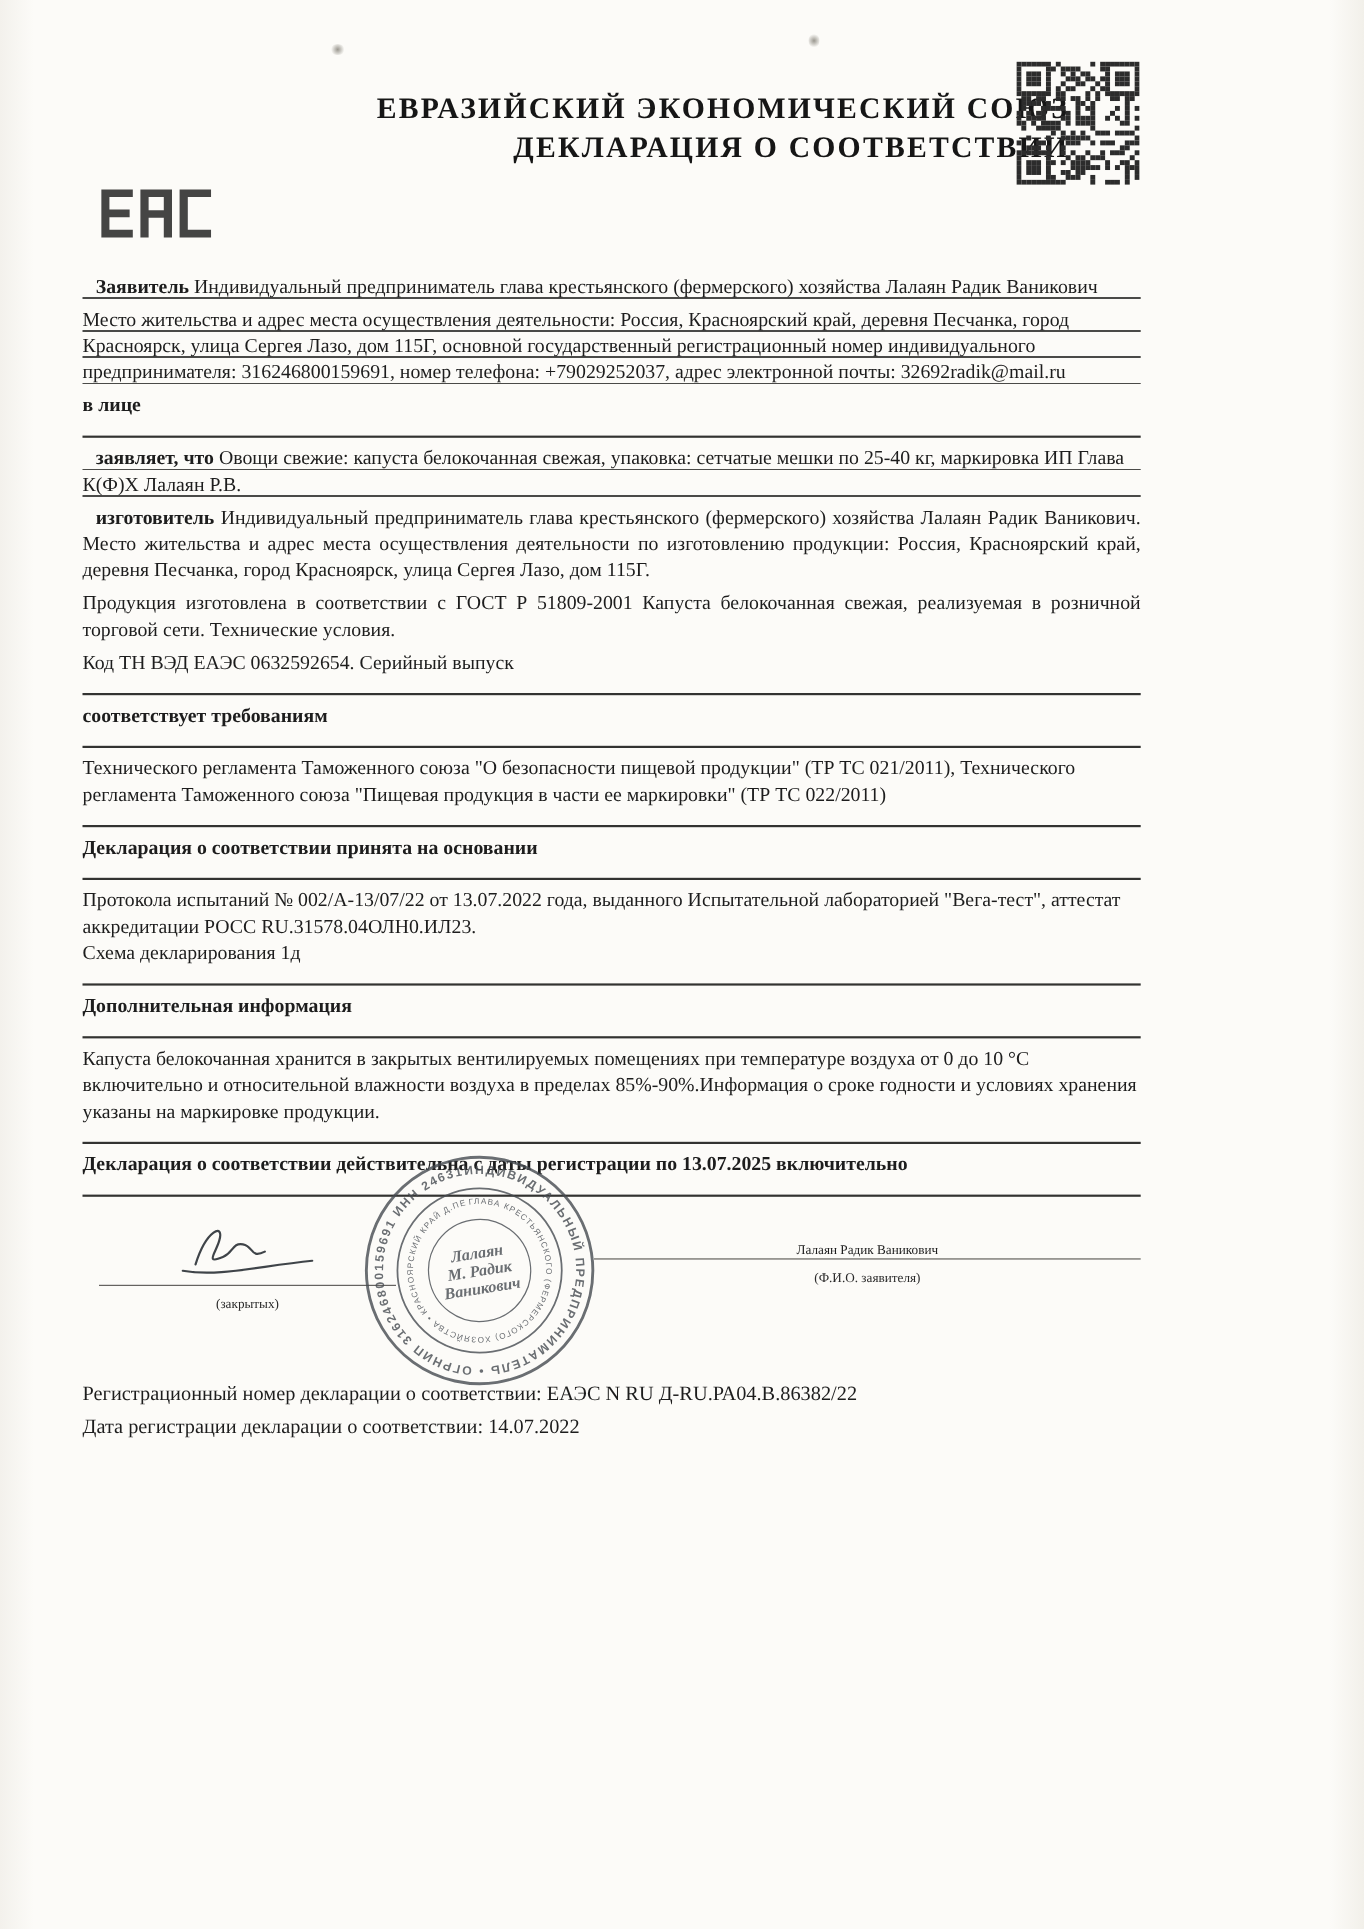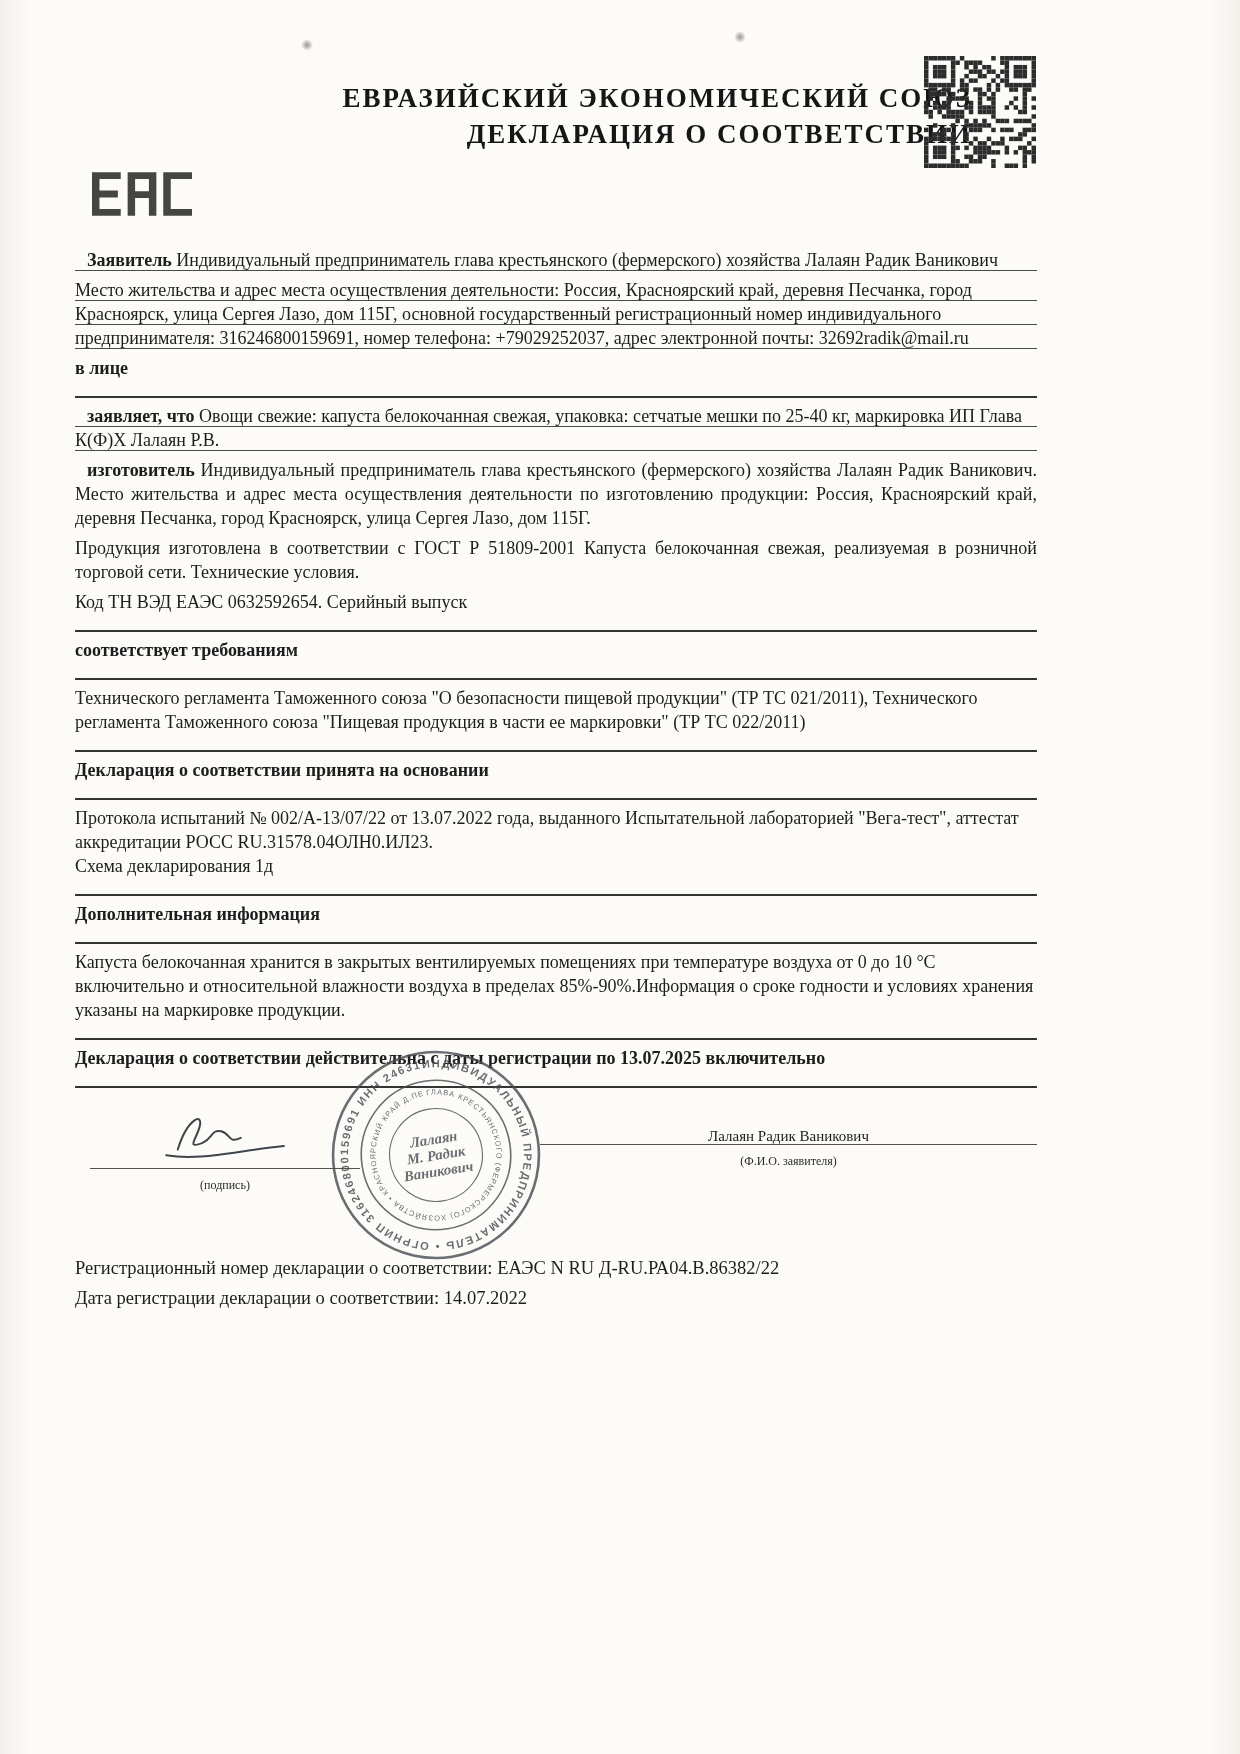--- a/index.html
+++ b/index.html
@@ -33,21 +33,21 @@
   .head-line{font-weight:bold;}
 
   
   .sig-row{position:relative;height:158px;margin-top:10px;}
   .sig-left{position:absolute;left:15px;top:10px;width:270px;text-align:center;}
   .sig-svg{width:170px;height:58px;}
   .sig-svg path{stroke:#2f343a;stroke-width:2.4;fill:none;stroke-linecap:round;opacity:.92;}
   .u-line{border-bottom:1.5px solid #55534f;margin-top:-4px;}
   .caption{font-size:12px;margin-top:4px;color:#2a2a2a;}
   .sig-right{position:absolute;left:465px;top:26px;width:497px;text-align:center;}
-  .name-text{font-size:15px;}
+  .name-text{font-size:12px;}
 
   .stamp{position:absolute;left:252px;top:-52px;width:218px;height:218px;transform:rotate(-9deg);opacity:.8;}
   .ring-stroke{fill:none;stroke:#464b51;stroke-width:1.6;}
   .thick{stroke-width:2.6;}
   .thin{stroke-width:1.1;}
   .ring-text1{font-size:11px;letter-spacing:1.6px;font-weight:600;fill:#464b51;font-family:"Liberation Sans",sans-serif;}
   .ring-text2{font-size:7.4px;letter-spacing:1px;fill:#464b51;font-family:"Liberation Sans",sans-serif;}
   .stamp-center{font-size:14.5px;font-weight:600;font-style:italic;text-anchor:middle;fill:#464b51;}
 
   .footer-line{font-weight:normal;font-size:18.5px;margin:0;}
@@ -419,21 +419,21 @@
     <p class="divider head-line">Декларация о соответствии  действительна с даты регистрации по 13.07.2025 включительно</p>
 
     <div class="sig-row">
 
       <div class="sig-left">
         <svg class="sig-svg" viewBox="0 0 170 70">
           <path d="M28,50 C40,12 60,4 54,24 C50,38 38,50 58,42 C70,37 68,26 80,28 C92,30 88,44 104,36"></path>
           <path d="M14,57 C54,64 96,52 156,46"></path>
         </svg>
         <div class="u-line"></div>
-        <div class="caption">(подпись)</div>
+        <div class="caption">(закрытых)</div>
       </div>
 
       <svg class="stamp" viewBox="0 0 216 216">
         <defs>
           <path id="ringPath1" d="M108,21 a87,87 0 1,1 -0.02,0" fill="none"></path>
           <path id="ringPath2" d="M108,48 a60,60 0 1,1 -0.02,0" fill="none"></path>
         </defs>
         <circle cx="108" cy="108" r="102" class="ring-stroke thick"></circle>
         <circle cx="108" cy="108" r="74" class="ring-stroke"></circle>
         <circle cx="108" cy="108" r="46" class="ring-stroke thin"></circle>

